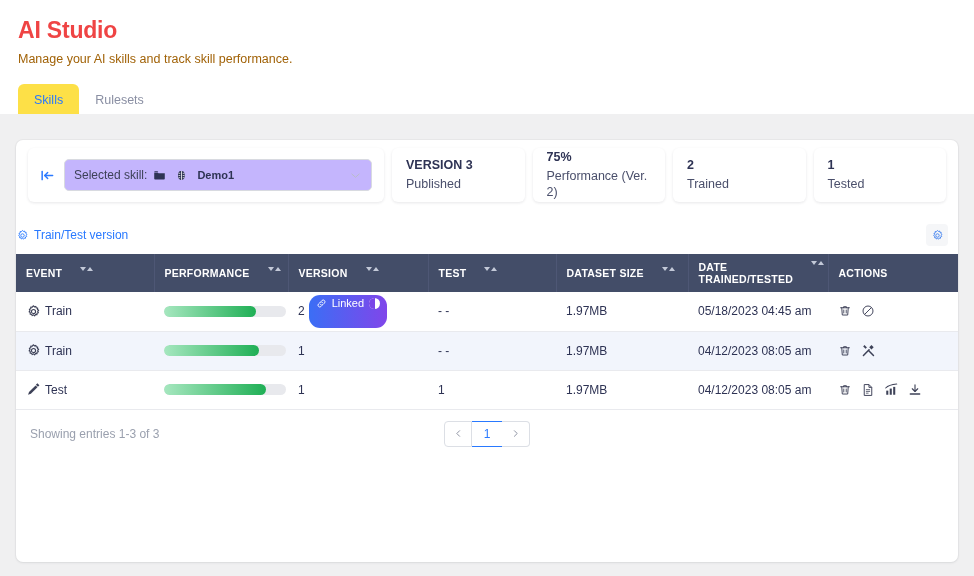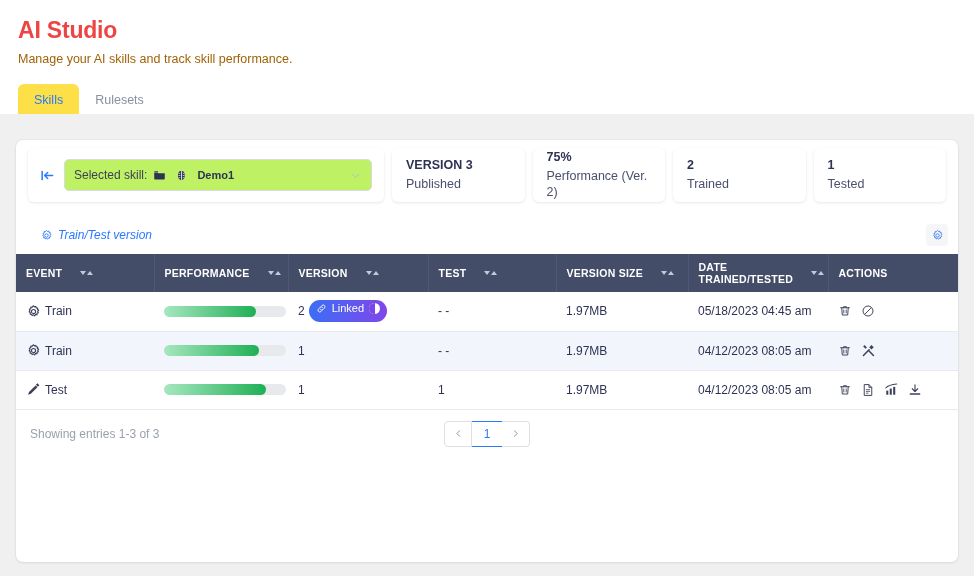--- a/index.html
+++ b/index.html
@@ -50,52 +50,52 @@
     display: flex; align-items: center;
   }
   .selector-card { flex: 0 0 356px; padding: 0 12px; }
   .stat-kpi { flex: 1 1 0; padding: 0 14px; flex-direction: column; align-items: flex-start; justify-content: center; }
   .stat-value { font-size: 12.5px; font-weight: bold; color: #2e3354; line-height: 1.25; }
   .stat-label { font-size: 12.5px; color: #4a4f6b; line-height: 1.3; margin-top: 2px; }
 
   .collapse-icon { flex: 0 0 auto; margin-right: 9px; display: flex; align-items: center; cursor: pointer; }
   .skill-select {
     flex: 1 1 auto; height: 32px; border: 1px solid #d8dae0; border-radius: 5px;
-    display: flex; align-items: center; padding: 0 9px; background: #bef264; cursor: pointer;
+    display: flex; align-items: center; padding: 0 9px; background: #c4b5fd; cursor: pointer;
   }
   .skill-label { font-size: 12px; color: #3d4157; }
   .skill-icon { margin: 0 3px 0 6px; display: flex; align-items: center; }
   .skill-name { font-size: 11px; color: #2e3354; font-weight: bold; margin-left: 6px; }
   .chev { margin-left: auto; display: flex; align-items: center; }
 
   
   .toolbar {
     display: flex; align-items: center; height: 38px;
-    padding: 0 10px 0 24px; margin-top: 14px; font-style: italic;
+    padding: 0 10px 0 0; margin-top: 14px;
   }
   .toolbar-link {
     display: flex; align-items: center; gap: 5px;
     color: #2979ff; font-size: 12px; cursor: pointer;
   }
   .toolbar-gear {
     margin-left: auto; width: 22px; height: 22px; border-radius: 4px;
     background: #f5f6f8; display: flex; align-items: center; justify-content: center;
     cursor: pointer;
   }
 
   
   .table { width: 100%; border-collapse: collapse; table-layout: fixed; }
   .table thead tr { background: #434d68; }
   .table th {
     color: #ffffff; font-size: 10.5px; font-weight: bold; letter-spacing: 0.25px;
     text-align: left; padding: 7px 6px 7px 0; height: 24px;
     border-right: 1px solid #56608090;
   }
   .table th:last-child { border-right: none; }
-  .th-inner { display: flex; align-items: center; gap: 18px; padding-left: 10px; }
+  .th-inner { display: flex; align-items: flex-start; gap: 18px; padding-left: 10px; }
   .sort { display: inline-flex; align-items: center; gap: 1px; }
   .sort .a { width: 0; height: 0; border-left: 3.5px solid transparent; border-right: 3.5px solid transparent; }
   .sort .dn { border-top: 4px solid #c3c9d8; }
   .sort .up { border-bottom: 4px solid #c3c9d8; }
 
   .table tbody td {
     font-size: 12px; color: #2e3354; padding: 0 0 0 10px; height: 39px;
     border-bottom: 1px solid #e9eaee; vertical-align: middle;
   }
   .table tbody tr.alt td { background: #f2f5fc; }
@@ -106,21 +106,21 @@
   }
   .progress .fill {
     height: 100%; border-radius: 6px;
     background: linear-gradient(to right, #a6e7bf, #1faf55);
   }
 
   .badge-linked {
     display: inline-flex; align-items: center; gap: 5px;
     background: linear-gradient(to right, #3b6ef5, #8046ea);
     color: #ffffff; font-size: 11px; border-radius: 11px;
-    padding: 3px 7px 8px 7px; line-height: 1; cursor: pointer;
+    padding: 3px 7px 19px 7px; line-height: 1; cursor: pointer;
   }
   .badge-dot {
     width: 11px; height: 11px; border-radius: 50%; background: #ffffff;
     display: inline-block; position: relative;
   }
   .badge-dot::after {
     content: ""; position: absolute; left: 0; top: 0; width: 5.5px; height: 11px;
     background: #7a46e8; border-radius: 11px 0 0 11px;
   }
   .actions { display: flex; align-items: center; gap: 9px; }
@@ -277,21 +277,21 @@
                 <span class="th-inner">
               <span>TEST</span>
               <span class="sort">
                     <i class="a dn"></i>
                     <i class="a up"></i>
                   </span>
             </span>
               </th>
             <th>
                 <span class="th-inner">
-              <span>VERSION SIZE</span>
+              <span>DATASET SIZE</span>
               <span class="sort">
                     <i class="a dn"></i>
                     <i class="a up"></i>
                   </span>
             </span>
               </th>
             <th>
                 <span class="th-inner">
               <span>DATE TRAINED/TESTED</span>
               <span class="sort">

